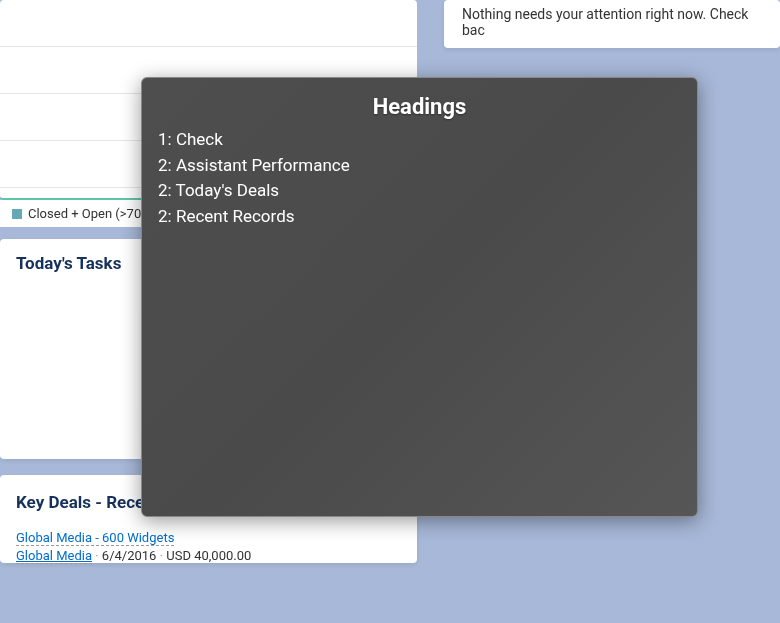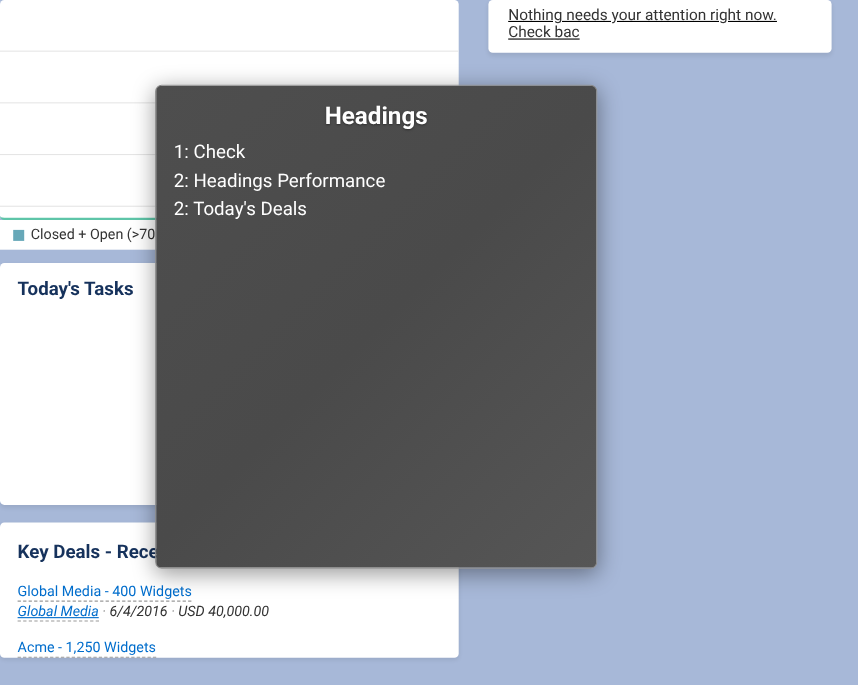--- a/index.html
+++ b/index.html
@@ -109,49 +109,47 @@
       color: #006dcc;
       font-size: 13px;
       text-decoration: none;
       border-bottom: 1px dashed #999;
       display: inline-block;
     }
     .deal-meta {
       font-size: 13px;
       color: #333;
       margin-top: 2px;
-      font-style: italic;
     }
     .deal-meta .account {
       color: #006dcc;
       border-bottom: 1px dashed #999;
     }
     .deal-row {
       margin-bottom: 14px;
     }
     .right-column {
       position: absolute;
       left: 444px;
       top: 0;
-      width: 312px;
-      text-decoration: underline;
+      width: 336px;
     }
     .assistant-card {
       background: #fff;
       border-radius: 4px;
       padding: 6px 18px 10px 18px;
       font-size: 14px;
       color: #333;
       box-shadow: 0 2px 4px rgba(0,0,0,0.08);
     }
     .headings-overlay {
       position: absolute;
       left: 141px;
       top: 77px;
-      width: 402px;
+      width: 557px;
       height: 440px;
       background: #4a4a4a;
       background: linear-gradient(135deg, #4e4e4e 0%, #4a4a4a 50%, #565656 100%);
       border-radius: 6px;
       border: 1px solid #888;
       box-shadow: 0 4px 20px rgba(0,0,0,0.4);
       color: #fff;
       padding: 16px;
     }
     .headings-title {
@@ -212,43 +210,41 @@
         </span>
         <span>
           <svg width="8" height="6" viewBox="0 0 8 6">
               <path d="M0 0 L4 5 L8 0 Z" fill="#888"></path>
             </svg>
         </span>
       </button>
     </div>
 
     <div class="deal-row">
-      <a href="#" class="deal-link">Global Media - 400 Widgets</a>
+      <a href="#" class="deal-link">Global Media - 600 Widgets</a>
       <div class="deal-meta">
         <a href="#" class="account">Global Media</a>
         <span class="sep"> · </span>
         <span>6/4/2016</span>
         <span class="sep"> · </span>
         <span>USD 40,000.00</span>
       </div>
     </div>
 
-    <div class="deal-row">
-      <a href="#" class="deal-link">Acme - 1,250 Widgets</a>
-    </div>
   </div>
 
 </div>
 
 <div class="right-column">
   <div class="assistant-card">
     <span>Nothing needs your attention right now. Check bac</span>
   </div>
 </div>
 
 <div class="headings-overlay">
   <div class="headings-title">Headings</div>
   <div>
     <div class="heading-item"><span>1</span>: <span>Check</span></div>
-    <div class="heading-item"><span>2</span>: <span>Headings Performance</span></div>
+    <div class="heading-item"><span>2</span>: <span>Assistant Performance</span></div>
     <div class="heading-item"><span>2</span>: <span>Today's Deals</span></div>
+    <div class="heading-item"><span>2</span>: <span>Recent Records</span></div>
   </div>
 </div>
 
 </body></html>

